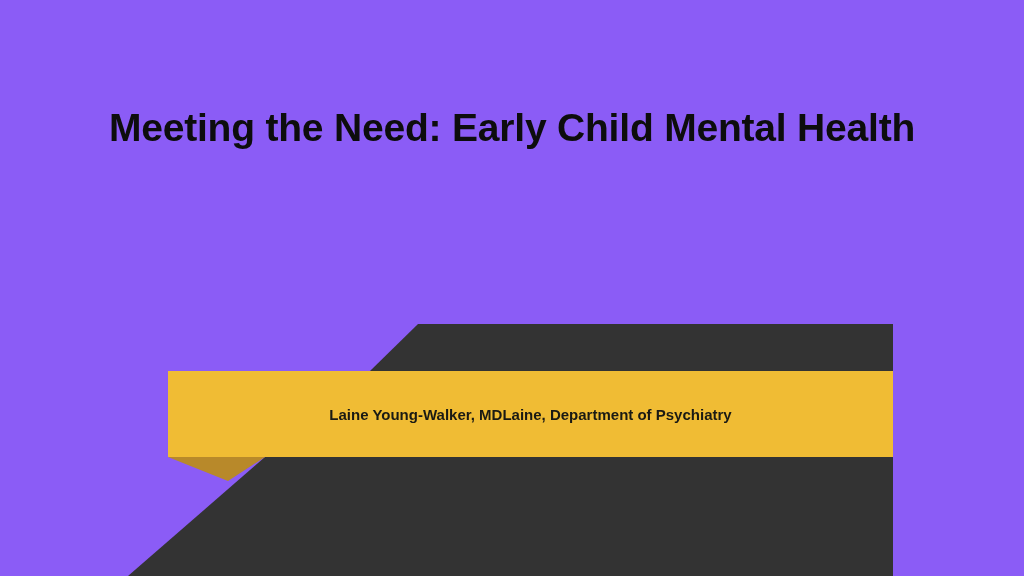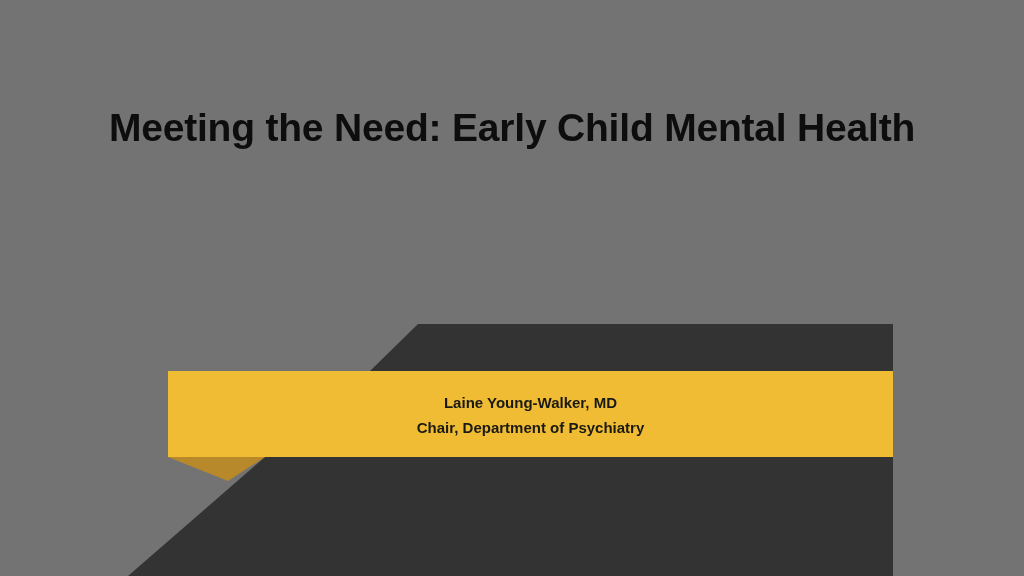--- a/index.html
+++ b/index.html
@@ -9,21 +9,21 @@
     background: #ffffff;
   }
   body {
     font-family: "Liberation Sans", sans-serif;
   }
 
   #slide {
     position: relative;
     width: 1024px;
     height: 576px;
-    background: #737373;
+    background: #8b5cf6;
     overflow: hidden;
   }
 
   
   #banner-graphic {
     position: absolute;
     left: 0;
     top: 0;
     width: 1024px;
     height: 576px;
@@ -52,21 +52,21 @@
   }
 
   
   #subtitle-block {
     position: absolute;
     left: 168px;
     top: 372px;
     width: 725px;
     height: 85px;
     display: flex;
-    flex-direction: column;
+    flex-direction: row;
     align-items: center;
     justify-content: center;
   }
   .subtitle-line {
     display: block;
     font-family: "Liberation Sans", sans-serif;
     font-size: 15px;
     font-weight: bold;
     line-height: 25px;
     color: #1a1a14;
@@ -89,16 +89,16 @@
 
     <rect x="168" y="371" width="725" height="86" fill="#F0BC34"></rect>
   </svg>
 
   <div id="title-block">
     <h1 id="slide-title">Meeting the Need: Early Child Mental Health</h1>
   </div>
 
   <div id="subtitle-block">
     <span class="subtitle-line">Laine Young-Walker, MD</span>
-    <span class="subtitle-line">Chair, Department of Psychiatry</span>
+    <span class="subtitle-line">Laine, Department of Psychiatry</span>
   </div>
 
 </div>
 
 </body></html>

